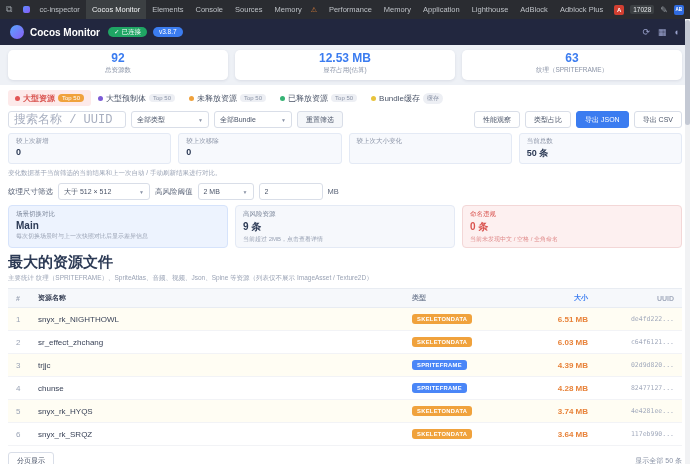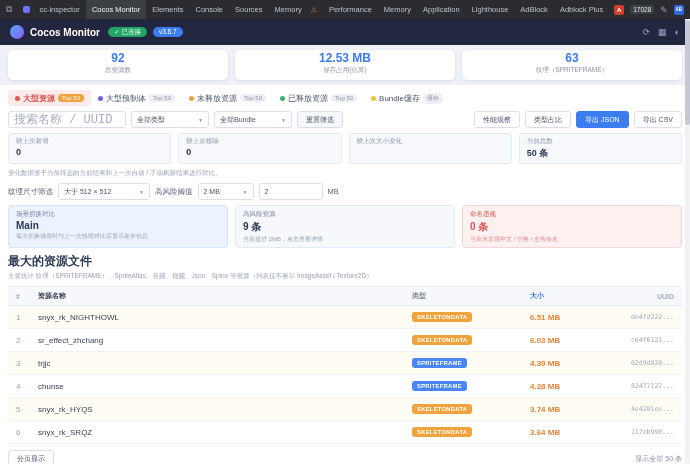--- a/index.html
+++ b/index.html
@@ -68,31 +68,31 @@
 .icards{display:flex;gap:7px}
 .icard{flex:1;border-radius:4px;padding:4px 7px;border:1px solid #e4eaf5;background:#f6f8fc}
 .icard.blue{background:#edf3fe;border-color:#d6e3fb}
 .icard.red{background:#fdf0f0;border-color:#f3d7d7}
 .icard .t{font-size:6.5px;color:#7a8599}
 .icard .v{font-size:10px;font-weight:bold;color:#2c3a55;margin:1px 0}
 .icard .d{font-size:6px;color:#9aa3b5;line-height:1.35}
 .icard.red .t,.icard.red .v{color:#d9534f}
 .icard.red .d{color:#e08b8b}
 
-.sect-title{font-size:12px;font-weight:bold;color:#2c3a55}
+.sect-title{font-size:15px;font-weight:bold;color:#2c3a55}
 .sect-sub{font-size:6.5px;color:#9aa3b5;margin-top:2px}
 
 .thead{display:flex;align-items:center;background:#f6f8fb;border-top:1px solid #e8ecf2;border-bottom:1px solid #e8ecf2;padding:4px 8px;font-size:7px;color:#7a8599;font-weight:bold}
 .tbody{display:flex;flex-direction:column}
 .trow{display:flex;align-items:center;padding:0 8px;height:23px;border-bottom:1px solid #f2f3f6;font-size:8px;background:#fff}
 .trow.alt{background:#fffdf3}
 .col-idx{width:22px;color:#9aa3b5;flex:none}
 .col-name{flex:1;color:#3a4358}
 .col-type{width:118px;flex:none}
-.col-size{width:58px;flex:none;text-align:left;font-weight:bold;color:#e8833a}
+.col-size{width:58px;flex:none;text-align:right;font-weight:bold;color:#e8833a}
 .col-uuid{width:86px;flex:none;text-align:right;font-family:"DejaVu Sans Mono",monospace;font-size:6.5px;color:#a3abbd}
 .thead .col-size{color:#3b7cf0}
 .thead .col-uuid{font-family:inherit;font-size:7px}
 .type-badge{display:inline-block;font-size:5.8px;font-weight:bold;color:#fff;padding:2px 5px;border-radius:3px;letter-spacing:.3px}
 
 .foot{display:flex;align-items:center;justify-content:space-between;margin-top:1px}
 .foot-total{font-size:7px;color:#8a93a6}
 
 .scrollbar{position:absolute;top:19px;right:0;bottom:0;width:5px;background:#f1f2f4}
 .scroll-thumb{position:absolute;top:1px;left:0;width:5px;height:105px;border-radius:3px;background:#c4c9d4}

